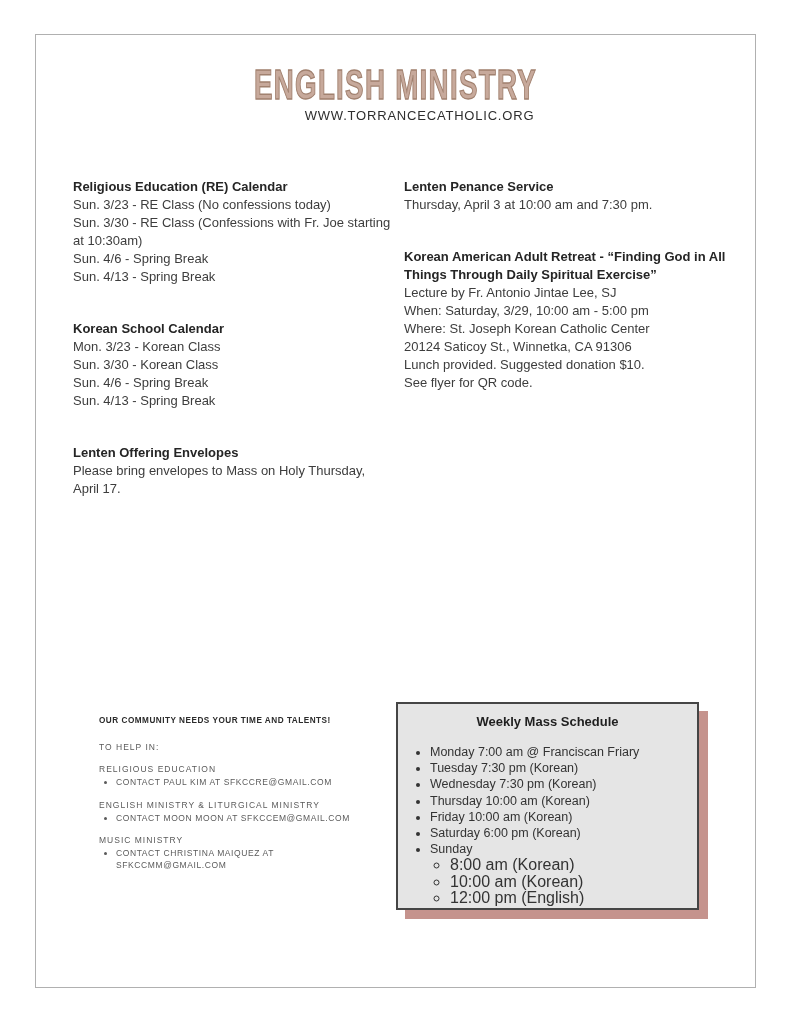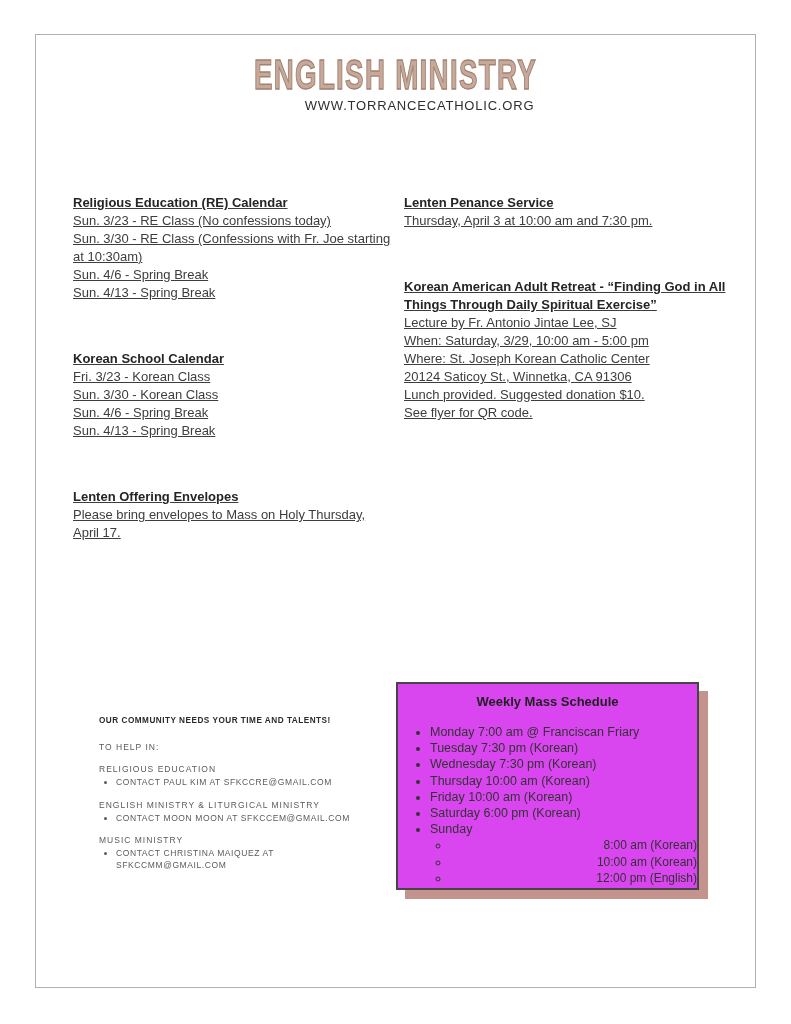--- a/index.html
+++ b/index.html
@@ -9,73 +9,73 @@
     color:var(--text-body, #3d3d3d);
     position:relative; overflow:hidden;
   }
   .page { position:absolute; inset:0; }
   .frame {
     position:absolute; left:35px; top:34px; right:35px; bottom:36px;
     border:1px solid var(--frame-border, #b0b0b0);
     pointer-events:none;
   }
   
-  .header { position:absolute; top:52px; left:0; width:100%; text-align:center; }
+  .header { position:absolute; top:62px; left:0; width:100%; text-align:center; }
   .title {
     display:inline-block; margin:0;
     font-size:43px; font-weight:700; letter-spacing:2px; line-height:44px;
     color:var(--title-fill, #c7a99b);
     -webkit-text-stroke:1.3px var(--title-stroke, #a1816f);
     transform:scaleX(0.645); transform-origin:center top;
     white-space:nowrap;
   }
   .url {
     font-size:13px; letter-spacing:0.8px; color:#2e2e2e; margin-top:2px;padding-left:48px;
   }
   
   .col-left, .col-right {
-    position:absolute; top:194px;
-    font-size:13px; line-height:18px; color:var(--text-body, #3d3d3d);text-decoration:underline;
+    position:absolute; top:178px;
+    font-size:13px; line-height:18px; color:var(--text-body, #3d3d3d);
   }
   .col-left  { left:73px;  width:320px; }
   .col-right { left:404px; width:335px; }
-  .sec + .sec { margin-top:48px; }
+  .sec + .sec { margin-top:34px; }
   .sec-title {
     margin:0; font-size:13px; line-height:18px; font-weight:700;
     color:var(--text-dark, #252525);
   }
   .line { }
   
   .community { position:absolute; left:99px; top:715px; width:290px; color:var(--text-muted, #5a5a5a); }
   .community-heading {
     font-size:8.2px; font-weight:700; letter-spacing:0.5px;
     color:#2b2b2b; line-height:11px;
   }
   .help-label { margin-top:16px; font-size:8.5px; letter-spacing:1px; line-height:11px; }
   .group { margin-top:11px; }
   .group-title { font-size:8.5px; letter-spacing:1px; line-height:11px; }
   .contact-list { margin:2px 0 0; padding-left:17px; list-style:disc; }
   .contact-list li { font-size:8.5px; letter-spacing:0.6px; line-height:11.5px; }
   .contact-line { }
   
   .mass-box {
-    position:absolute; left:396px; top:682px; width:303px; height:208px;
-    background:#d946ef; border:2px solid var(--box-border, #454545);
+    position:absolute; left:396px; top:702px; width:303px; height:208px;
+    background:#e5e5e5; border:2px solid var(--box-border, #454545);
     box-shadow:9px 9px 0 var(--shadow-rose, #c5938d);
     box-sizing:border-box;
   }
   .mass-title {
     margin:9px 0 0; text-align:center; font-size:13px; font-weight:700;
     color:#1f1f1f; line-height:18px;
   }
   .mass-list { margin:13px 0 0; padding-left:32px; list-style:disc; }
   .mass-list.sunday { margin-top:0; }
   .mass-item { font-size:12.5px; line-height:16.2px; color:#333333; }
   .sub-list { margin:0; padding-left:20px; list-style:circle; }
-  .sub-item { font-size:12px; line-height:16.2px; color:#333333;text-align:right; }
+  .sub-item { font-size:16px; line-height:16.2px; color:#333333; }
 </style>
 </head>
 <body>
 
 <div class="page">
   <div class="frame"></div>
 
   <div class="header">
     <h1 class="title">ENGLISH MINISTRY</h1>
     <div class="url">WWW.TORRANCECATHOLIC.ORG</div>
@@ -87,21 +87,21 @@
       <div>
           <div class="line">Sun. 3/23 - RE Class (No confessions today)</div>
           <div class="line">Sun. 3/30 - RE Class (Confessions with Fr. Joe starting at 10:30am)</div>
           <div class="line">Sun. 4/6 - Spring Break</div>
           <div class="line">Sun. 4/13 - Spring Break</div>
         </div>
     </section>
     <section class="sec">
       <h2 class="sec-title">Korean School Calendar</h2>
       <div>
-          <div class="line">Fri. 3/23 - Korean Class</div>
+          <div class="line">Mon. 3/23 - Korean Class</div>
           <div class="line">Sun. 3/30 - Korean Class</div>
           <div class="line">Sun. 4/6 - Spring Break</div>
           <div class="line">Sun. 4/13 - Spring Break</div>
         </div>
     </section>
     <section class="sec">
       <h2 class="sec-title">Lenten Offering Envelopes</h2>
       <div>
           <div class="line">Please bring envelopes to Mass on Holy Thursday, April 17.</div>
         </div>

